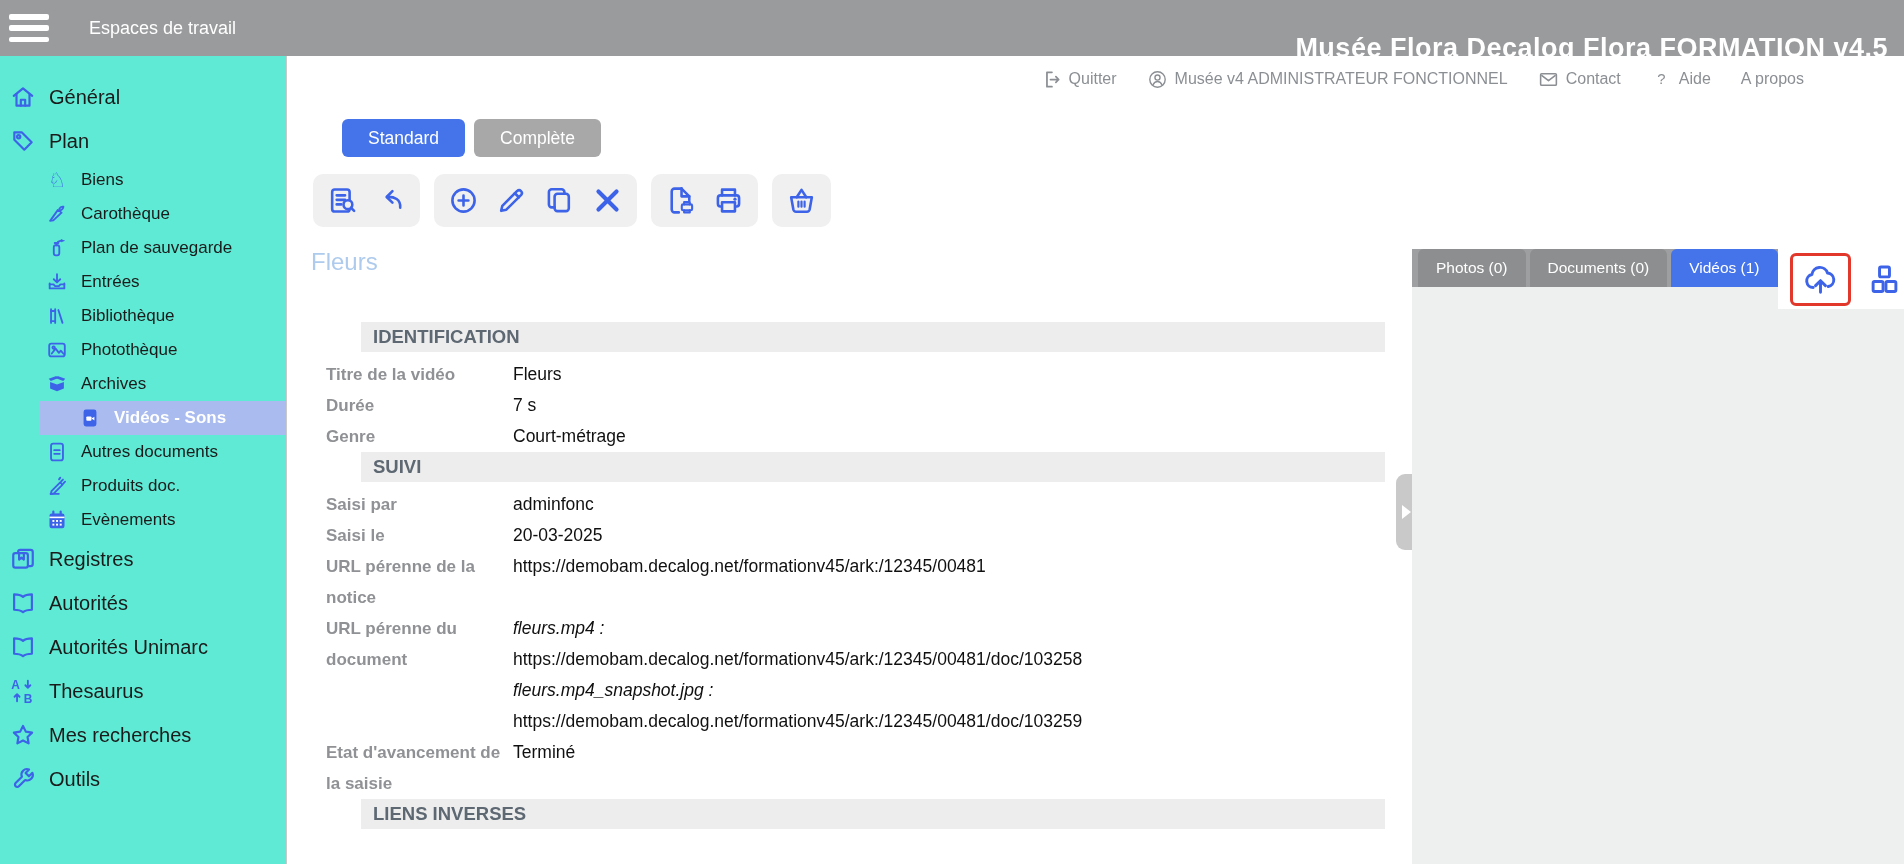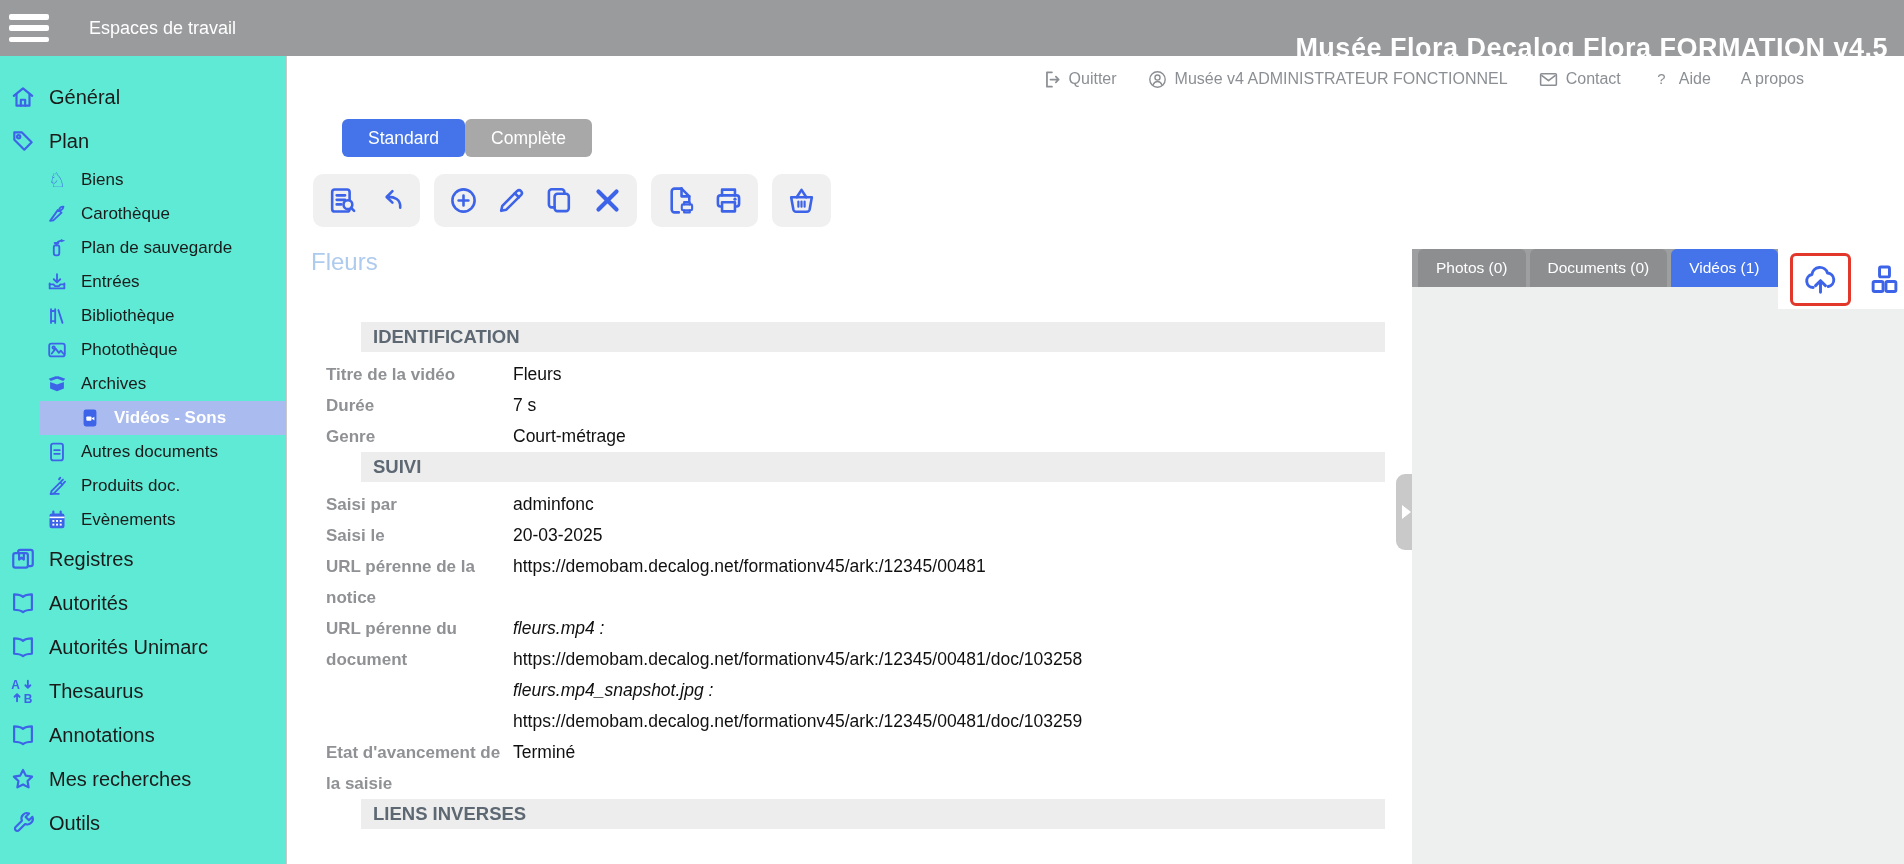--- a/index.html
+++ b/index.html
@@ -27,21 +27,21 @@
   .sb-item.lvl2 .icon{width:22px;height:22px;color:#3c63e8;}
   .sb-item.selected{background:#a9bbef;color:#fff;font-weight:bold;padding-left:39px;}
 
   
   .links-row{position:absolute;left:288px;top:62px;right:100px;height:34px;display:flex;
              justify-content:flex-end;align-items:center;gap:30px;color:#8b8f93;font-size:16px;}
   .top-link{display:flex;align-items:center;gap:7px;cursor:pointer;}
   .top-link .icon{width:21px;height:21px;color:#8b8f93;}
 
   
-  .view-tabs{position:absolute;left:342px;top:119px;display:flex;}
+  .view-tabs{position:absolute;left:342px;top:119px;display:flex;gap:9px;}
   .vtab{height:38px;border-radius:6px;color:#fff;font-size:17.5px;display:flex;
         align-items:center;justify-content:center;padding:0 26px;cursor:pointer;}
   .vtab.active{background:#4573ea;}
   .vtab.inactive{background:#a8a8a9;}
 
   
   .toolbar{position:absolute;left:313px;top:174px;display:flex;gap:14px;}
   .tb-group{background:#f0f0f1;border-radius:10px;padding:11px 14px;display:flex;gap:17px;align-items:center;}
   .tb-btn{width:31px;height:31px;color:#3c63e8;cursor:pointer;}
 
@@ -289,28 +289,20 @@
           <text x="12.8" y="23" font-size="11" font-weight="bold" fill="currentColor" stroke="none" font-family="Liberation Sans, sans-serif">B</text>
           <path d="M16.5 2.5v6.5m0 0 2.3-2.3M16.5 9l-2.3-2.3" stroke-width="1.7"></path>
           <path d="M6.5 21.5V15m0 0 2.3 2.3M6.5 15l-2.3 2.3" stroke-width="1.7"></path>
         </svg>
       </span>
       <span class="sb-label">Thesaurus</span>
     </div>
     <div class="sb-item lvl1">
       <span class="icon">
         <svg viewBox="0 0 24 24" fill="none" stroke="currentColor" stroke-width="2" stroke-linecap="round" stroke-linejoin="round">
-          <path d="M12 6.3C10 4.6 7.2 4.1 3.8 4.1v14.1c3.4 0 6.2.5 8.2 2.2 2-1.7 4.8-2.2 8.2-2.2V4.1c-3.4 0-6.2.5-8.2 2.2z"></path>
-        </svg>
-      </span>
-      <span class="sb-label">Annotations</span>
-    </div>
-    <div class="sb-item lvl1">
-      <span class="icon">
-        <svg viewBox="0 0 24 24" fill="none" stroke="currentColor" stroke-width="2" stroke-linecap="round" stroke-linejoin="round">
           <path d="m12 3.6 2.6 5.3 5.8.9-4.2 4.1 1 5.8-5.2-2.7-5.2 2.7 1-5.8L3.6 9.8l5.8-.9z"></path>
         </svg>
       </span>
       <span class="sb-label">Mes recherches</span>
     </div>
     <div class="sb-item lvl1">
       <span class="icon">
         <svg viewBox="0 0 24 24" fill="none" stroke="currentColor" stroke-width="2" stroke-linecap="round" stroke-linejoin="round">
           <path d="M20.7 6.3a5.1 5.1 0 0 1-6.7 6.6L8.2 18.7a2.1 2.1 0 0 1-3-3l5.8-5.8a5.1 5.1 0 0 1 6.6-6.7l-3.2 3.2 3.1 3.1z"></path>
         </svg>

